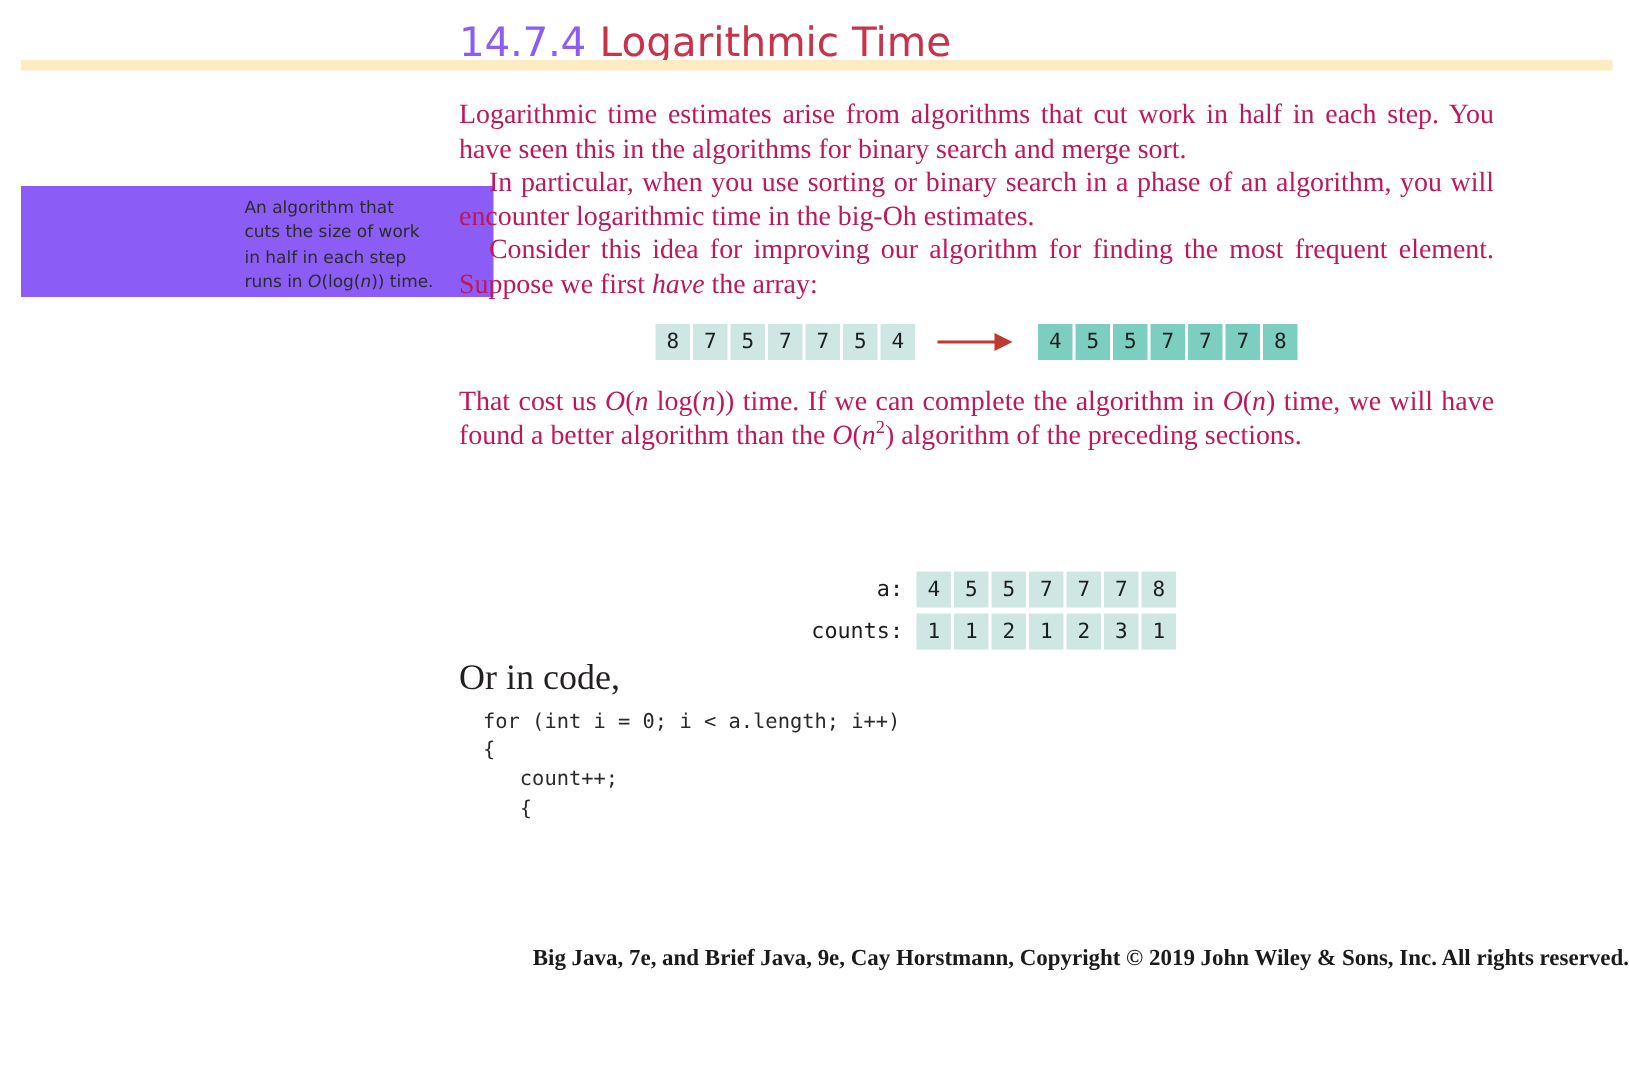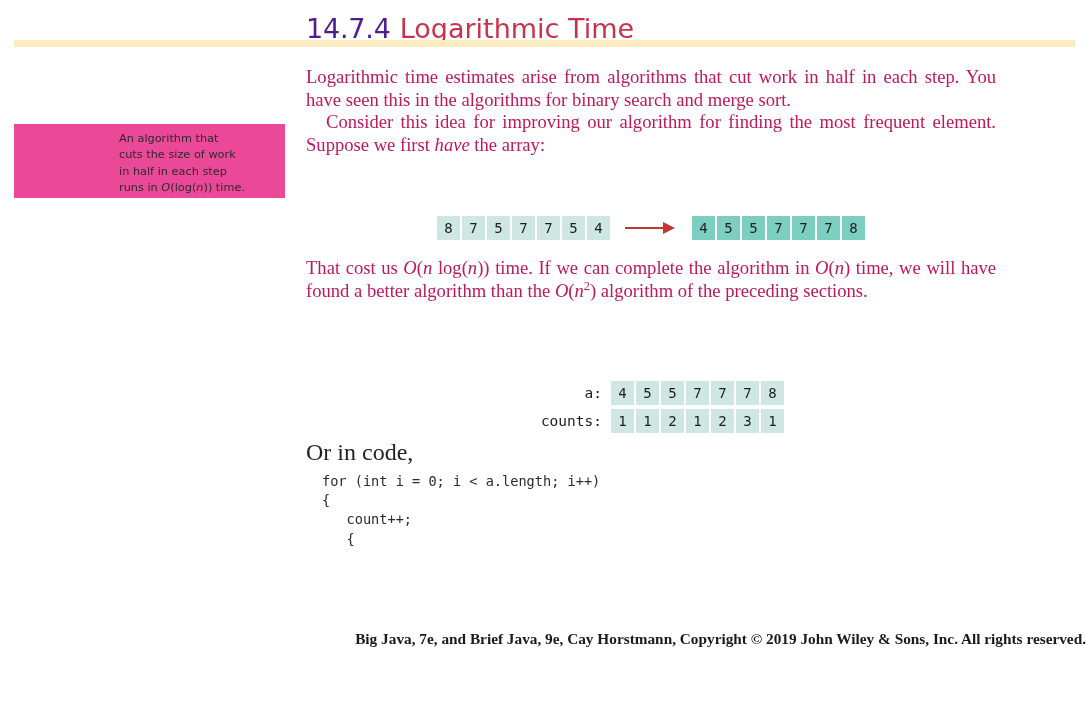--- a/index.html
+++ b/index.html
@@ -27,21 +27,21 @@
     position: absolute;
     left: 306px;
     top: 13px;
     font-size: 27px;
     line-height: 32px;
     white-space: nowrap;
     font-family: "DejaVu Sans", sans-serif;
     font-weight: 400;
   }
   #title-number {
-    color: #4c1d95;
+    color: #8b5cf6;
     letter-spacing: -0.2px;
     text-align: right;
   }
   #title-text {
     color: #c8334c;
     margin-left: 9px;
   }
   #header-rule {
     position: absolute;
     left: 14px;
@@ -49,23 +49,23 @@
     width: 1061px;
     height: 7px;
     background: #fcecc2;
   }
 
   
   #margin-note {
     position: absolute;
     left: 14px;
     top: 124px;
-    width: 271px;
+    width: 315px;
     height: 74px;
-    background: #ec4899;
+    background: #8b5cf6;
     box-sizing: border-box;
     padding: 7px 14px 7px 8px;
   }
   #margin-note-text {
     font-family: "DejaVu Sans", sans-serif;
     font-size: 11.3px;
     line-height: 16.4px;
     color: #2b2b2b;
     text-align: left;
     width: 152px;
@@ -217,20 +217,21 @@
   <div id="margin-note-text">
     <span>An algorithm that</span><br>
     <span>cuts the size of work</span><br>
     <span>in half in each step</span><br>
     <span>runs in </span><i>O</i><span>(log(</span><i>n</i><span>)) time.</span>
   </div>
 </div>
 
 <div id="body-col">
   <p class="para">Logarithmic time estimates arise from algorithms that cut work in half in each step. You have seen this in the algorithms for binary search and merge sort.</p>
+  <p class="para indent">In particular, when you use sorting or binary search in a phase of an algorithm, you will encounter logarithmic time in the big-Oh estimates.</p>
   <p class="para indent"><span>Consider this idea for improving our algorithm for finding the most frequent element. Suppose we first </span><i>have</i><span> the array:</span></p>
 </div>
 
 <div id="fig-sort" class="fig-row">
   <div class="cells" id="unsorted-cells">
       <div class="cell light">8</div>
       <div class="cell light">7</div>
       <div class="cell light">5</div>
       <div class="cell light">7</div>
       <div class="cell light">7</div>

